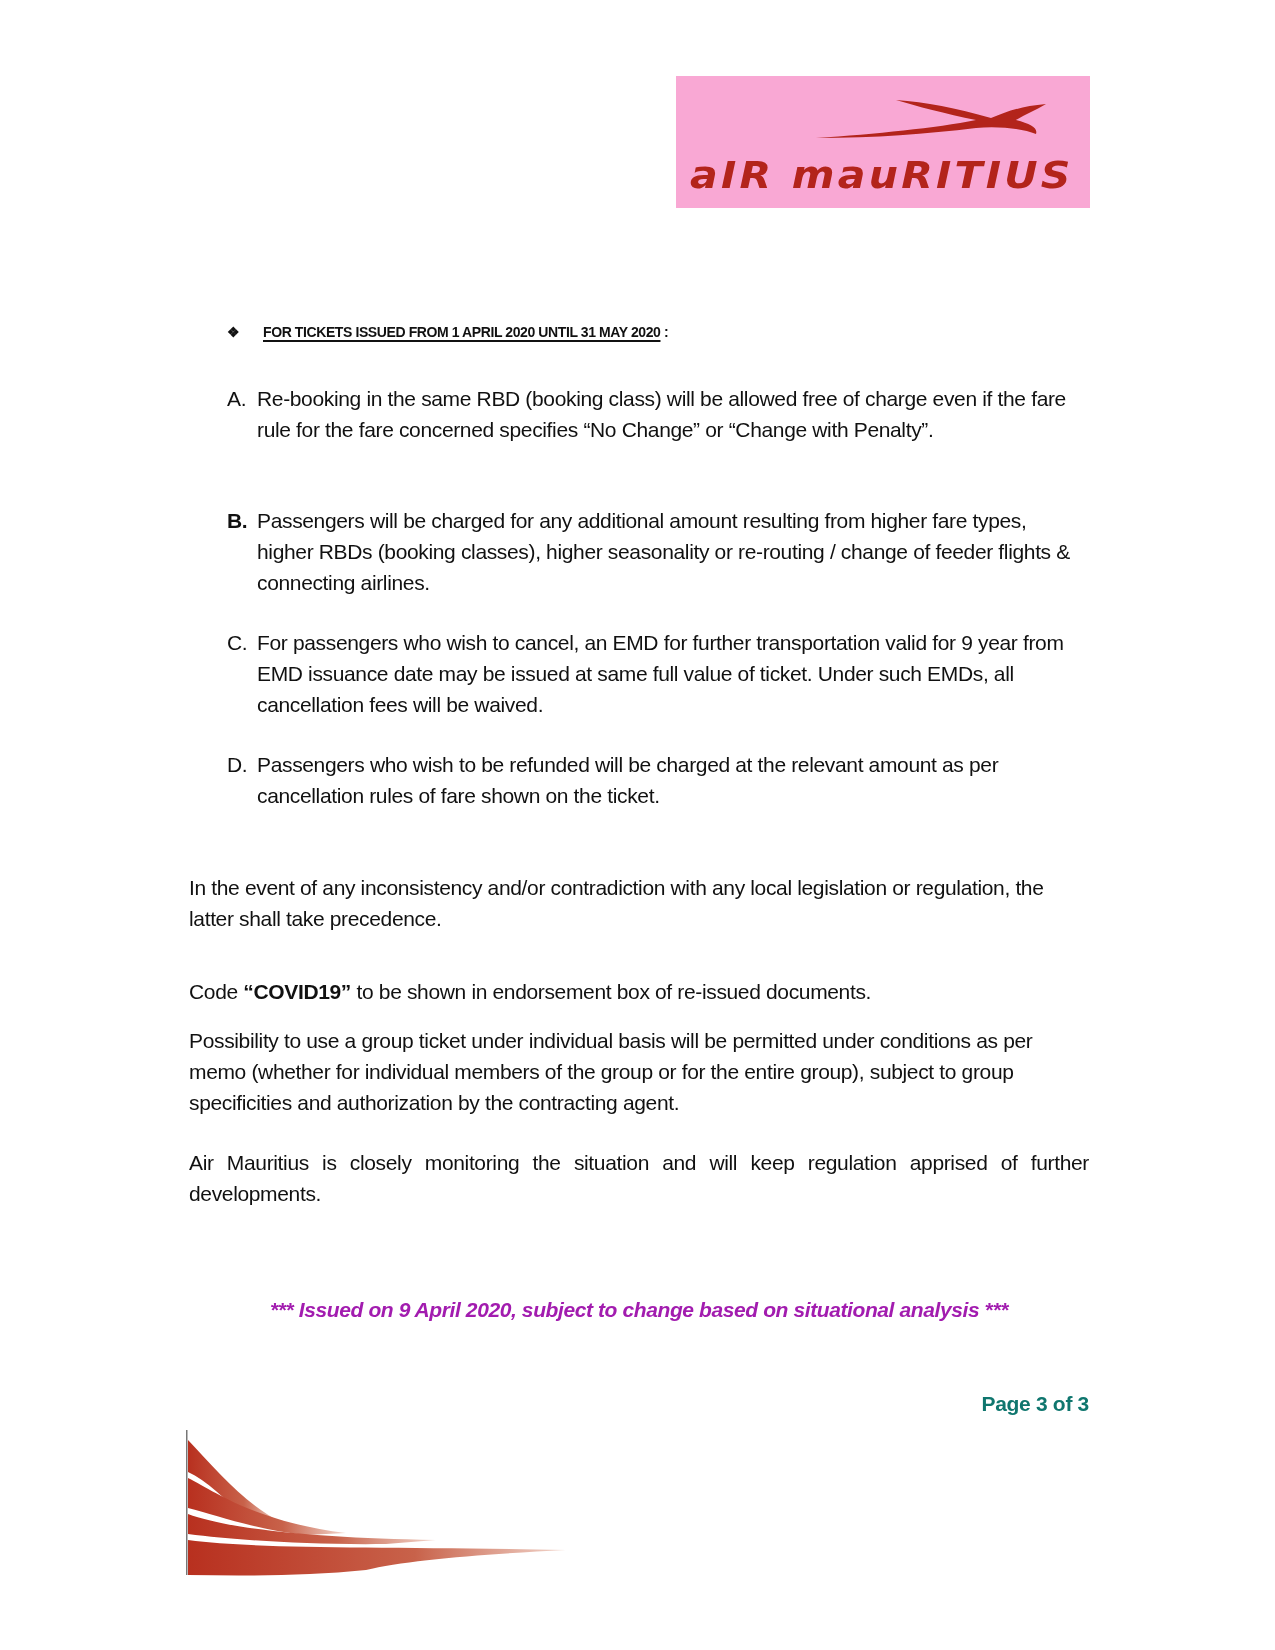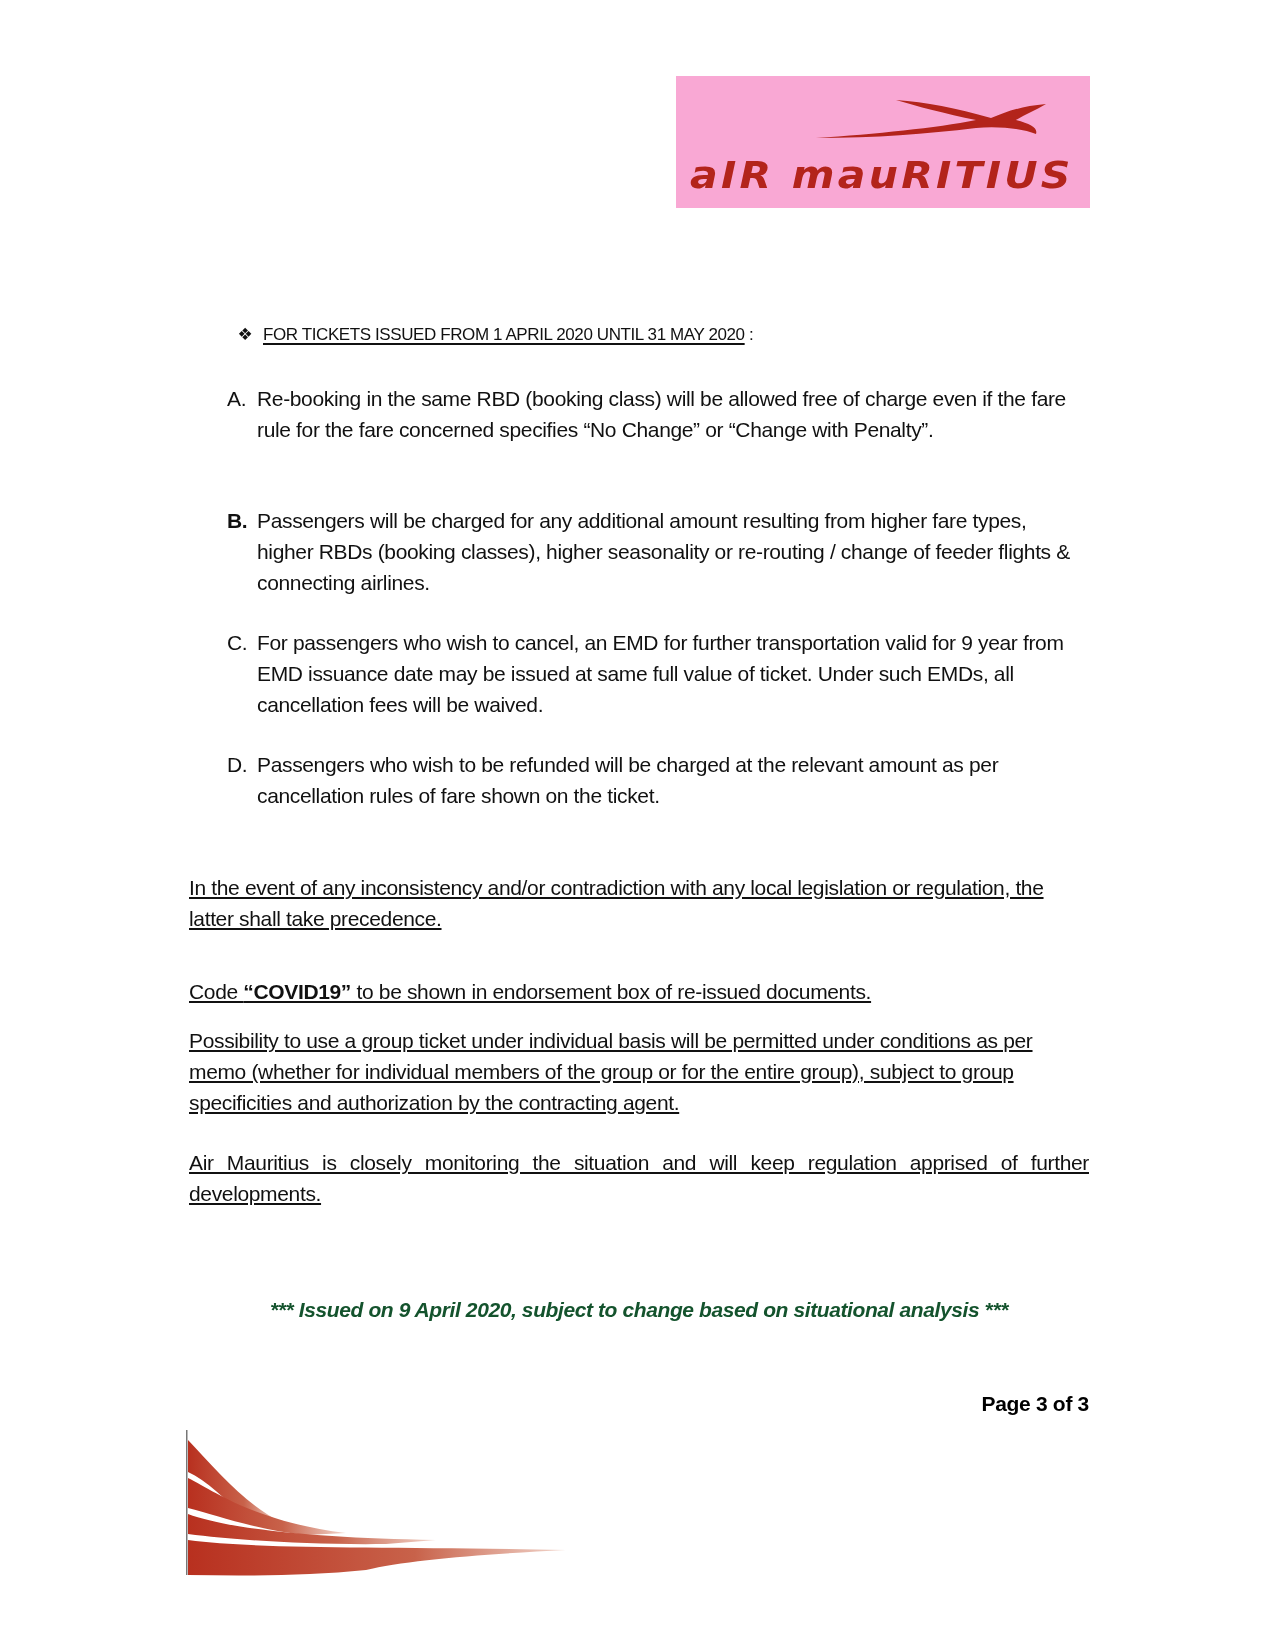--- a/index.html
+++ b/index.html
@@ -4,31 +4,31 @@
 <style>
   html, body { margin: 0; padding: 0; background: #ffffff; }
   body { width: 1275px; height: 1650px; position: relative; overflow: hidden;
          font-family: "Liberation Sans", sans-serif; color: #111; }
   .logo { position: absolute; left: 676px; top: 76px; width: 414px; height: 132px; background: #f9a8d4; }
   .logo svg { position: absolute; left: 0; top: 0; }
   .logo-text { position: absolute; left: 14px; top: 80px; font-family: "DejaVu Sans", sans-serif;
                font-weight: bold; font-style: italic; font-size: 38px; letter-spacing: 3px;
                color: #b3241b; transform: scaleX(1.08); transform-origin: left; line-height: 1; }
   .text { font-size: 21px; line-height: 31px; letter-spacing: -0.35px; }
-  .heading { position: absolute; left: 227px; top: 324px; font-size: 17px; font-weight: normal; letter-spacing: -0.4px; white-space: nowrap; text-align: center; }
+  .heading { position: absolute; left: 227px; top: 324px; font-size: 14px; font-weight: bold; letter-spacing: -0.4px; white-space: nowrap; }
   .heading .bullet { display: inline-block; width: 36px; }
   .heading .title { text-decoration: underline; text-decoration-thickness: 2px; text-underline-offset: 3px; }
   .list-item { position: absolute; left: 227px; width: 860px; }
   .list-item .marker { position: absolute; left: 0; top: 0; width: 38px; }
   .list-item .body { margin-left: 30px; }
-  .para { position: absolute; left: 189px; width: 900px; text-decoration: underline; }
+  .para { position: absolute; left: 189px; width: 900px; }
   .justify { text-align: justify; }
   .note { position: absolute; left: 189px; width: 900px; top: 1298px; text-align: center;
-          font-size: 21px; font-style: italic; font-weight: bold; color: #14532d; letter-spacing: -0.4px; }
-  .page-no { position: absolute; right: 186px; top: 1392px; font-size: 21px; font-weight: bold; color: #000000; letter-spacing: -0.3px; }
+          font-size: 21px; font-style: italic; font-weight: bold; color: #a21caf; letter-spacing: -0.4px; }
+  .page-no { position: absolute; right: 186px; top: 1392px; font-size: 21px; font-weight: bold; color: #0f766e; letter-spacing: -0.3px; }
   .swoosh { position: absolute; left: 186px; top: 1430px; }
 </style>
 </head>
 <body>
 
 <div class="logo">
   <svg width="414" height="80" viewBox="0 0 414 80">
     <path d="M140 62 C 200 58, 260 52, 300 44 C 270 38, 240 30, 220 24 C 250 26, 280 32, 315 42 C 330 36, 345 30, 370 28 C 360 34, 350 38, 340 44 C 355 48, 362 52, 360 58 C 345 52, 320 50, 300 52 C 250 58, 200 62, 140 62 Z" fill="#b3241b"></path>
   </svg>
   <div class="logo-text">aIR mauRITIUS</div>

